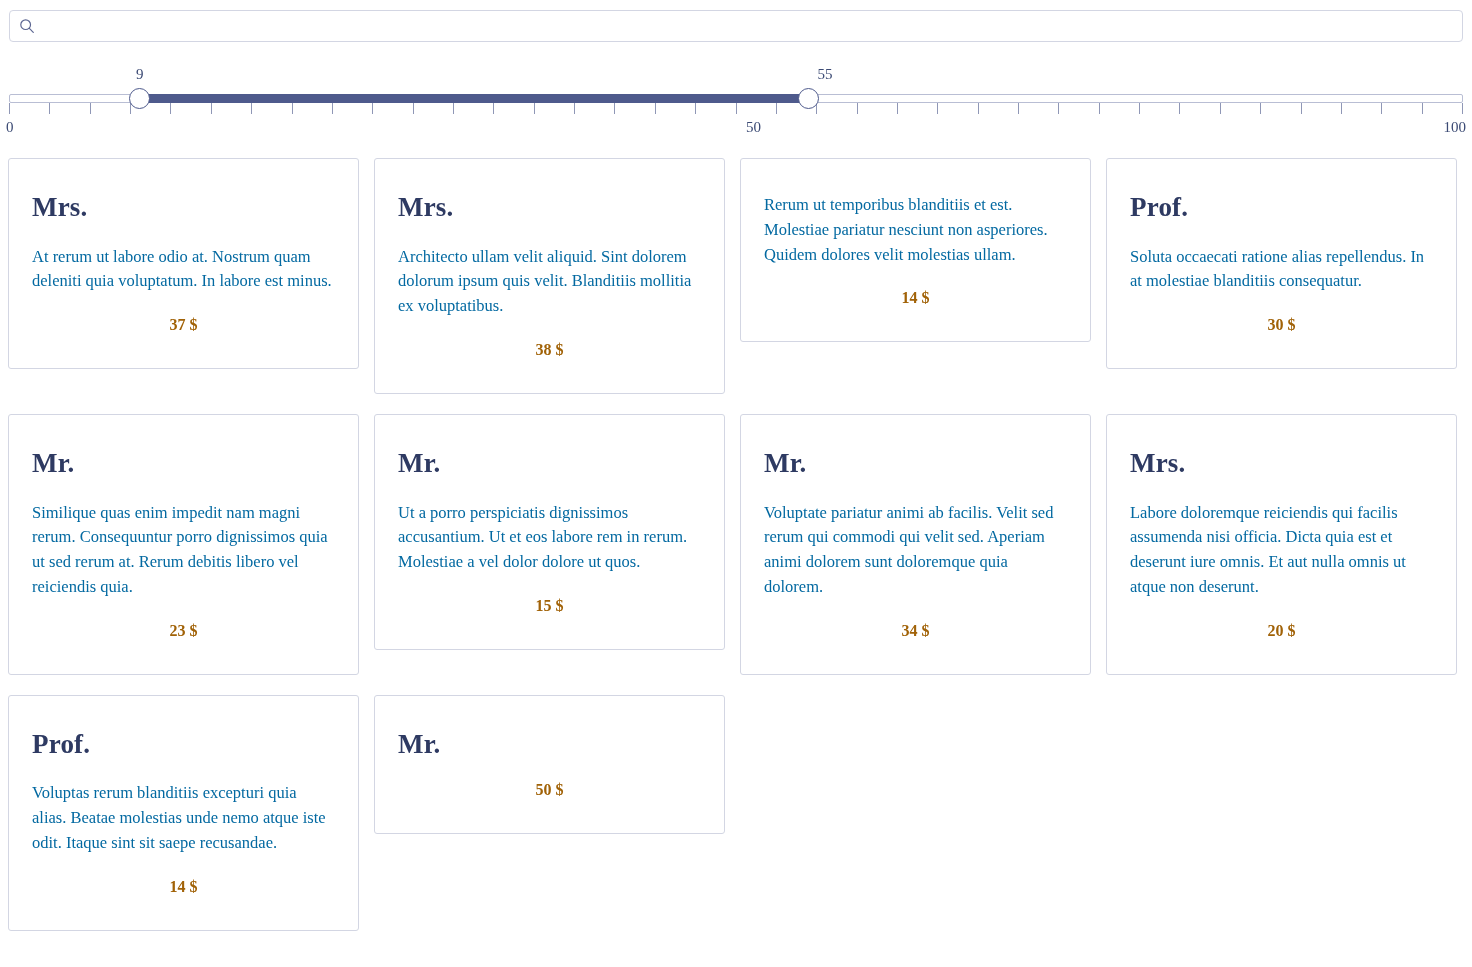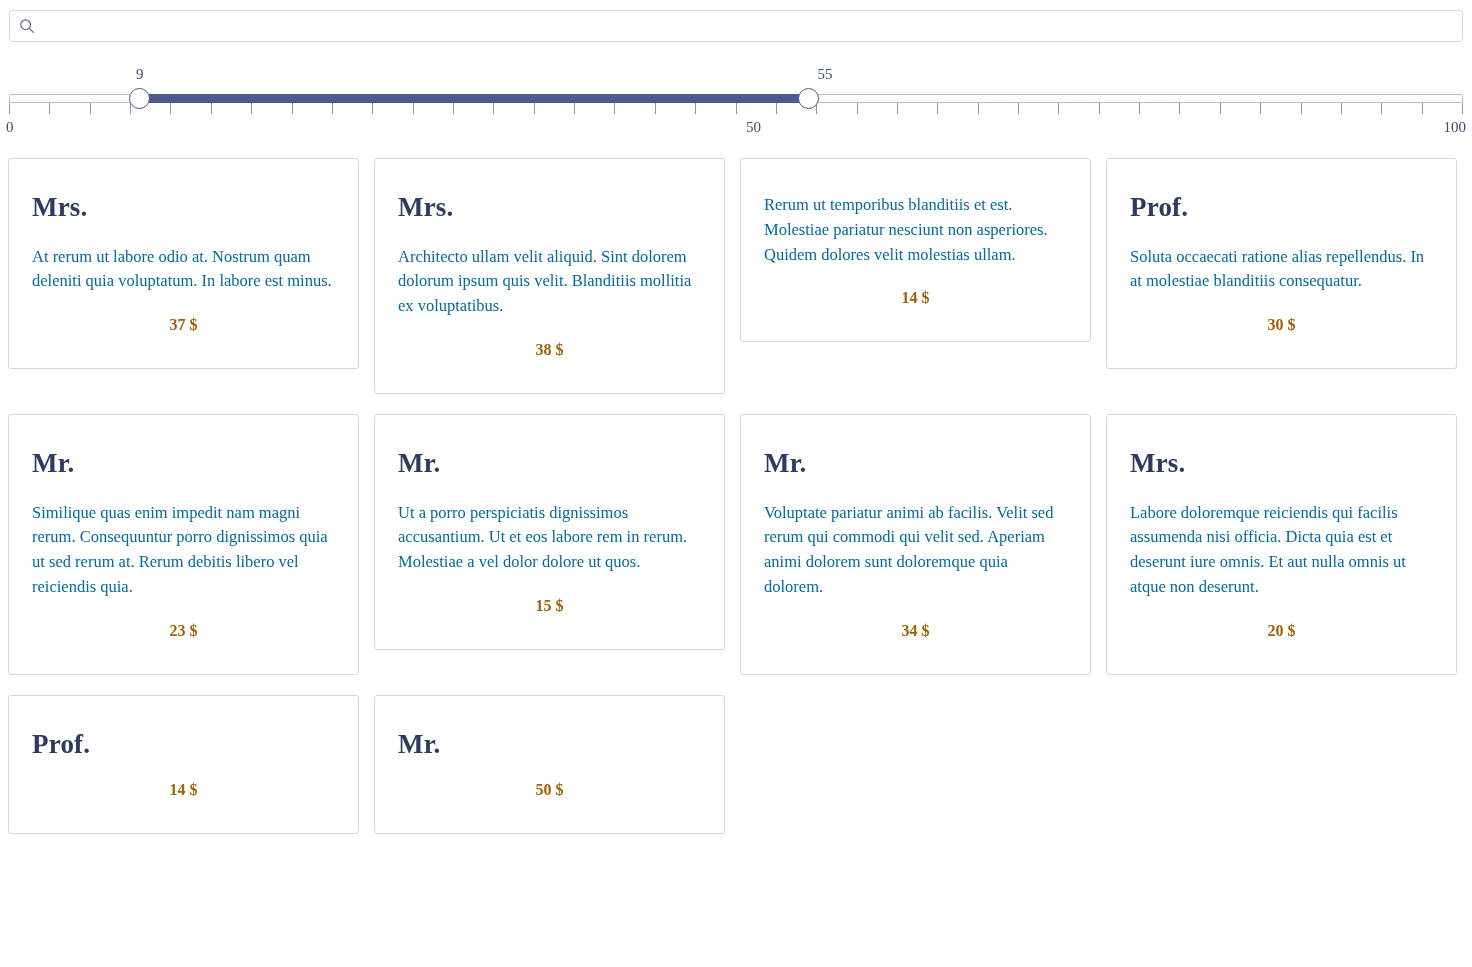--- a/index.html
+++ b/index.html
@@ -239,19 +239,20 @@
       <p class="card-text">Voluptate pariatur animi ab facilis. Velit sed rerum qui commodi qui velit sed. Aperiam animi dolorem sunt doloremque quia dolorem.</p>
       <p class="card-price">34 $</p>
     </div>
     <div class="card">
       <h2 class="card-title">Mrs.</h2>
       <p class="card-text">Labore doloremque reiciendis qui facilis assumenda nisi officia. Dicta quia est et deserunt iure omnis. Et aut nulla omnis ut atque non deserunt.</p>
       <p class="card-price">20 $</p>
     </div>
     <div class="card">
       <h2 class="card-title">Prof.</h2>
+      <p class="card-text">Voluptas rerum blanditiis excepturi quia alias. Beatae molestias unde nemo atque iste odit. Itaque sint sit saepe recusandae.</p>
       <p class="card-price">14 $</p>
     </div>
     <div class="card">
       <h2 class="card-title">Mr.</h2>
       <p class="card-price">50 $</p>
     </div>
   </div>
 
 </body></html>

